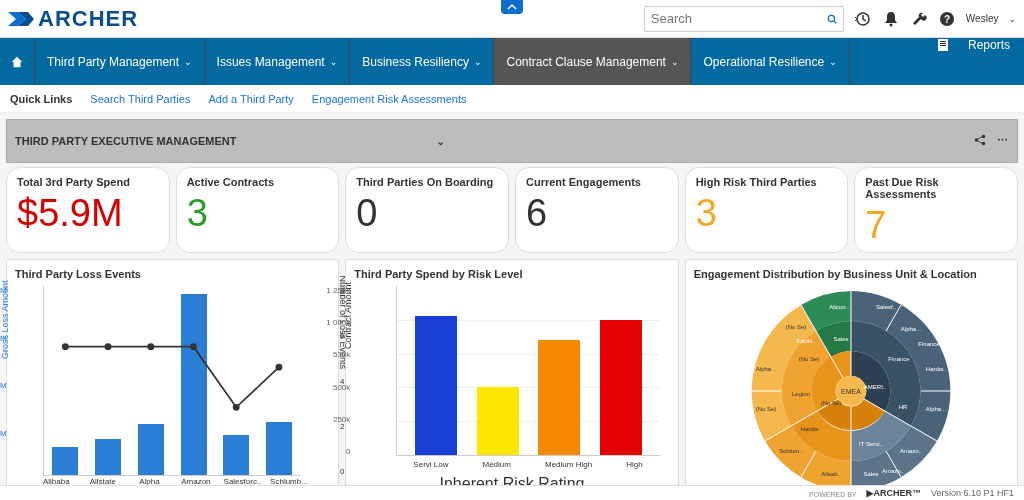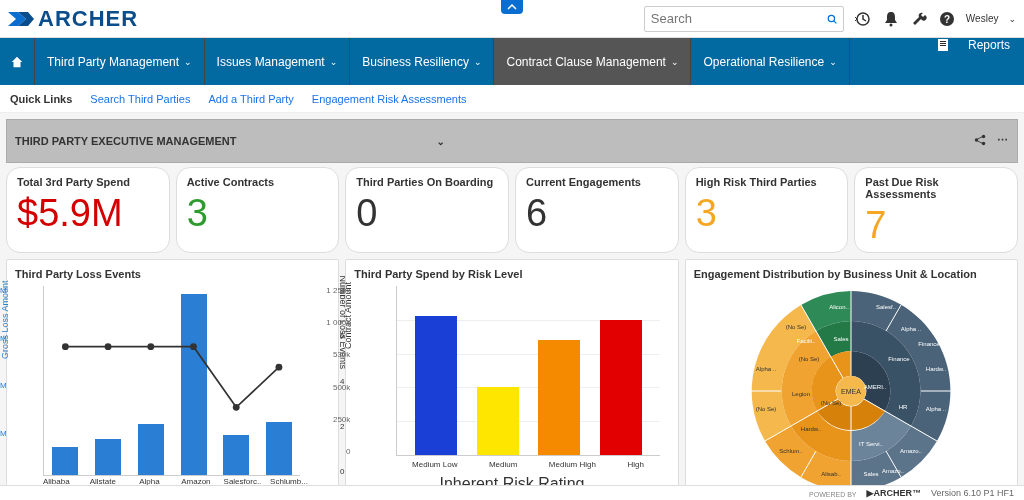--- a/index.html
+++ b/index.html
@@ -268,21 +268,21 @@
           <div class="grid-line" style="top:80%"></div>
         <div class="chart2-bars">
           <div class="bar2" style="height:82%;background:#1a3fd6"></div>
           <div class="bar2" style="height:40%;background:#ffe600"></div>
           <div class="bar2" style="height:68%;background:#f58a00"></div>
           <div class="bar2" style="height:80%;background:#e30000"></div>
         </div>
       </div>
     </div>
     <div class="xticks2">
-      <span>Medium Low</span>
+      <span>Servi Low</span>
         <span>Medium</span>
         <span>Medium High</span>
         <span>High</span>
     </div>
     <div class="xlabel2">Inherent Risk Rating</div>
   </div>
 
   <div class="chart-card">
     <div class="chart-title">Engagement Distribution by Business Unit &amp; Location</div>
     <div class="sunburst-wrap">

